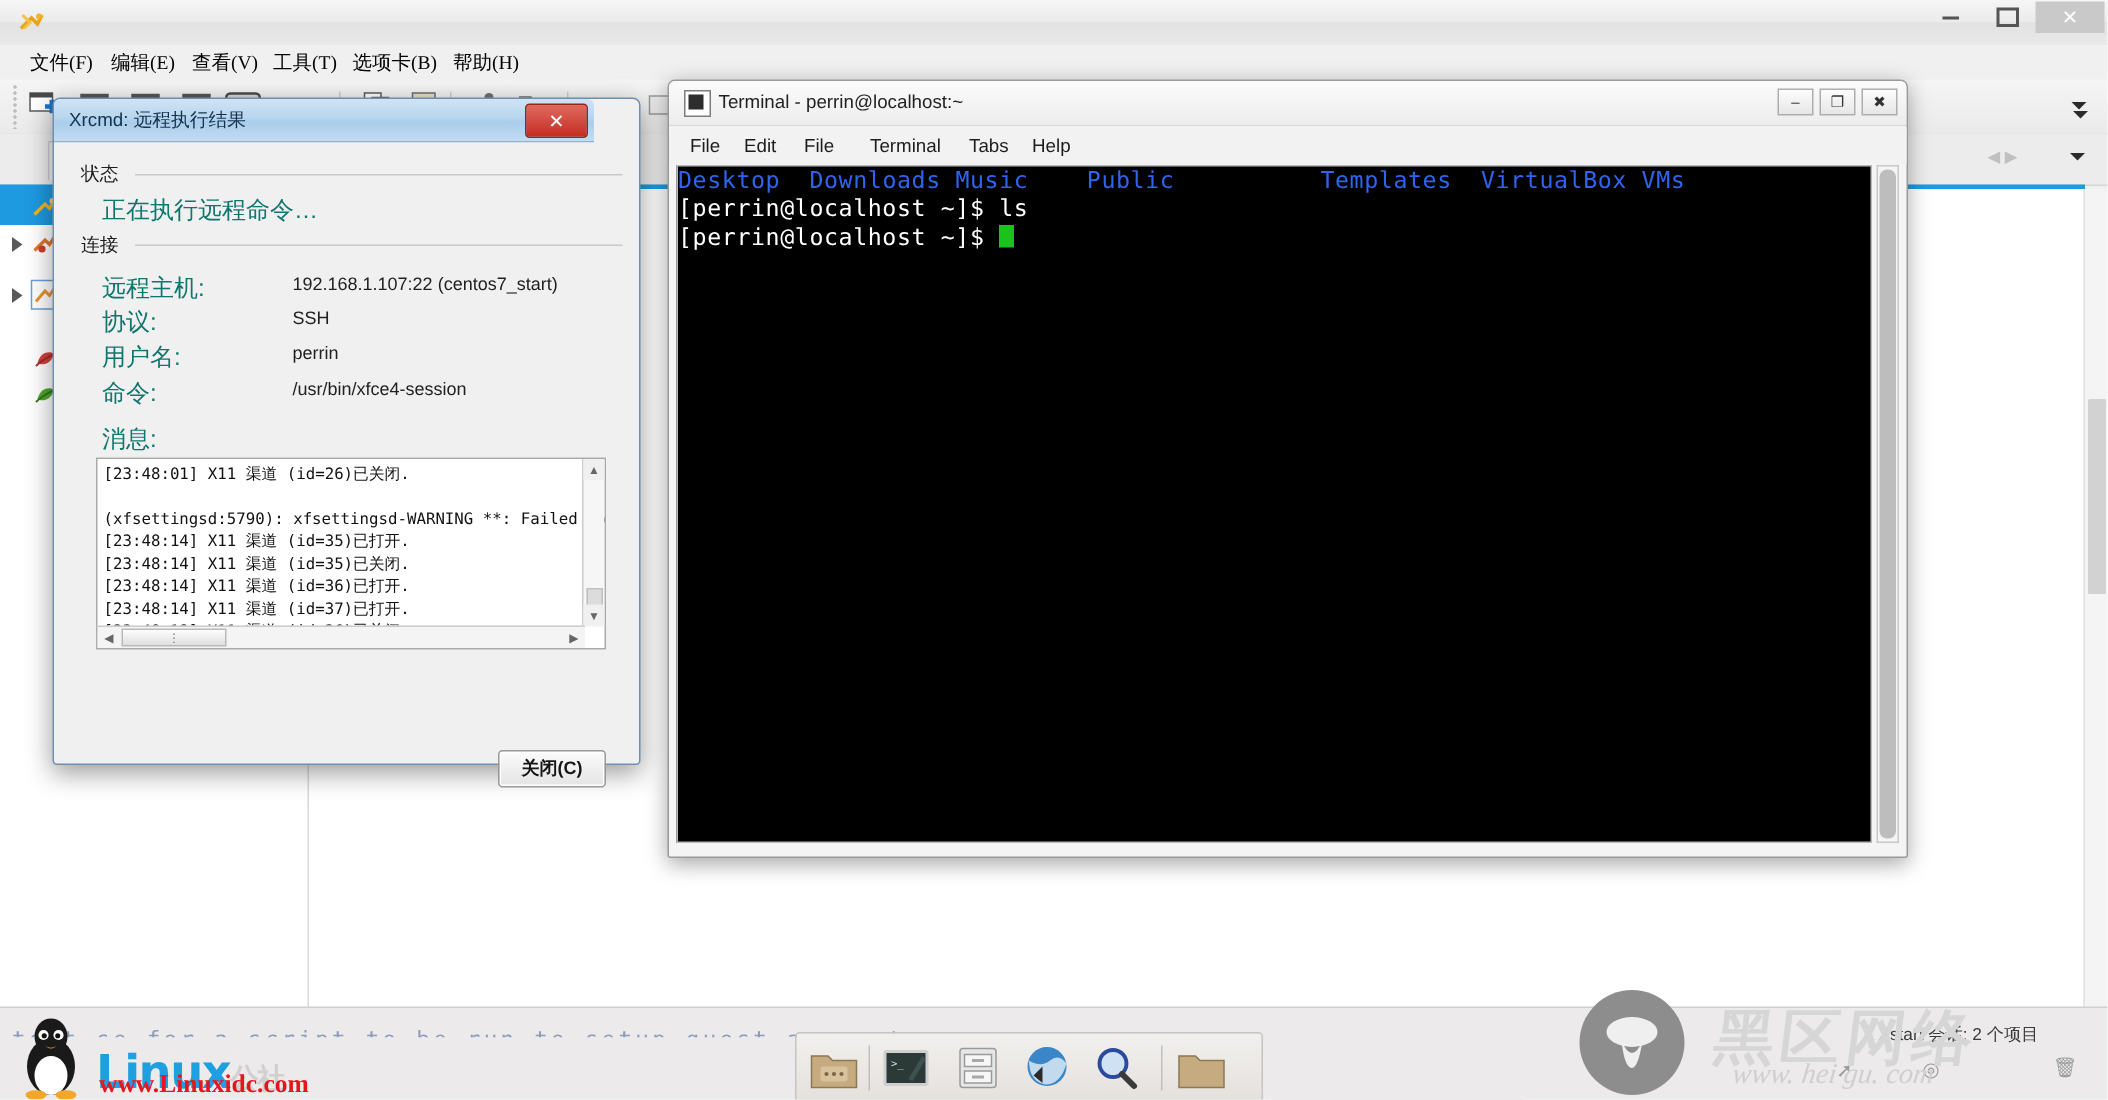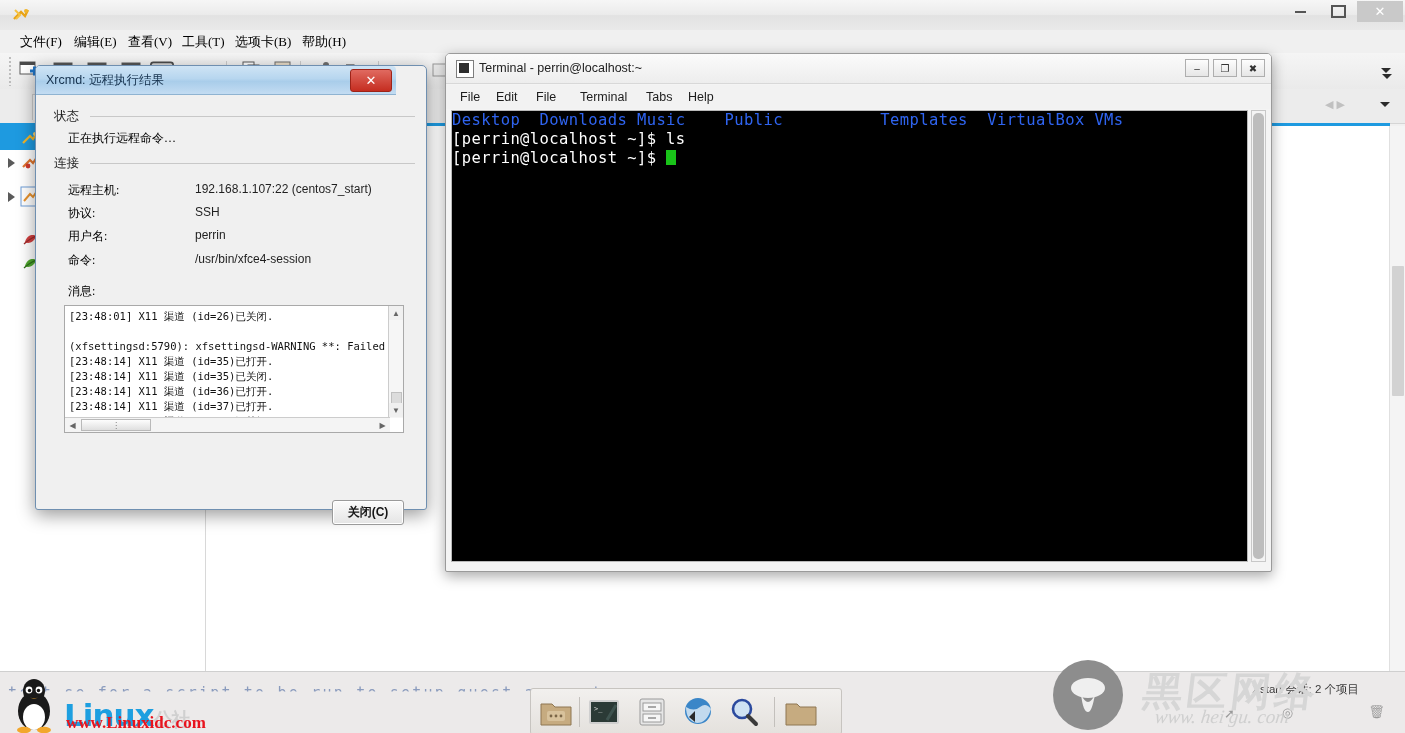--- a/index.html
+++ b/index.html
@@ -99,21 +99,21 @@
     border-radius:4px 4px 0 0;border-bottom:1px solid #8fb3d1;box-sizing:border-box;}
   .dlg-ttext{position:absolute;left:10px;top:6px;font-size:12.5px;color:#15314d;
     font-family:"Liberation Sans","DejaVu Sans",sans-serif;}
   .dlg-close{position:absolute;right:4px;top:3px;width:40px;height:21px;border-radius:3px;
     background:linear-gradient(to bottom,#e06a60,#c52d20);border:1px solid #9d2318;
     color:#fff;font-size:13px;font-weight:bold;display:flex;align-items:center;justify-content:center;}
   .dlg-inner{position:absolute;left:4px;top:31px;width:380px;height:406px;background:#f0f0f0;}
 
   .grp-label{position:absolute;font-size:12.5px;color:#1f1f1f;font-family:"Liberation Sans","DejaVu Sans",sans-serif;}
   .grp-rule{position:absolute;height:1px;background:#c8c8c8;}
-  .fld-key{position:absolute;font-size:12px;color:#000000;font-family:Liberation Serif, serif;}
+  .fld-key{position:absolute;font-size:16px;color:#0f766e;font-family:Liberation Sans, sans-serif;}
   .fld-val{position:absolute;left:155px;font-size:12px;color:#1f1f1f;font-family:"Liberation Sans","DejaVu Sans",sans-serif;}
 
   .logbox{position:absolute;left:28px;top:272px;width:340px;height:128px;background:#fff;
     border:1px solid #a9a9a9;box-sizing:border-box;overflow:hidden;}
   .log-text{position:absolute;left:4px;top:3px;width:310px;
     font-family:"DejaVu Sans Mono","Liberation Mono",monospace;font-size:10.5px;line-height:15px;
     color:#111;white-space:pre;}
   .log-caret{position:absolute;left:5px;top:112px;width:1px;height:12px;background:#111;}
   .log-vs{position:absolute;right:0;top:0;width:15px;height:112px;background:#f6f6f6;border-left:1px solid #ccc;box-sizing:border-box;}
   .log-vs .arw{position:absolute;left:0;width:14px;height:14px;display:flex;align-items:center;justify-content:center;

